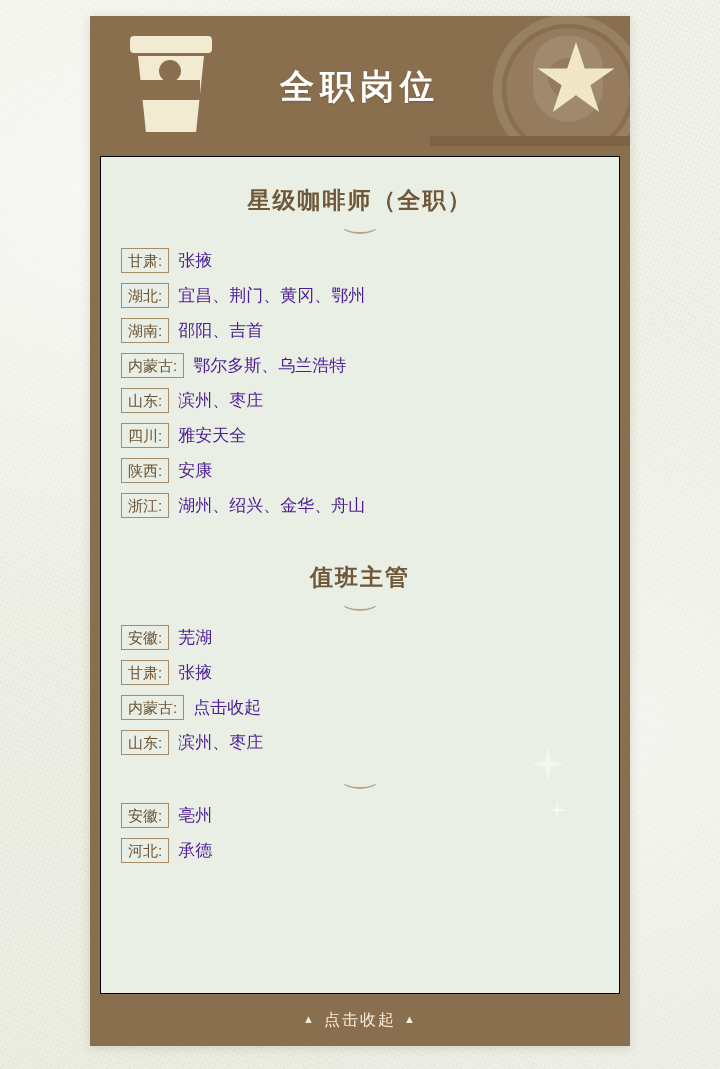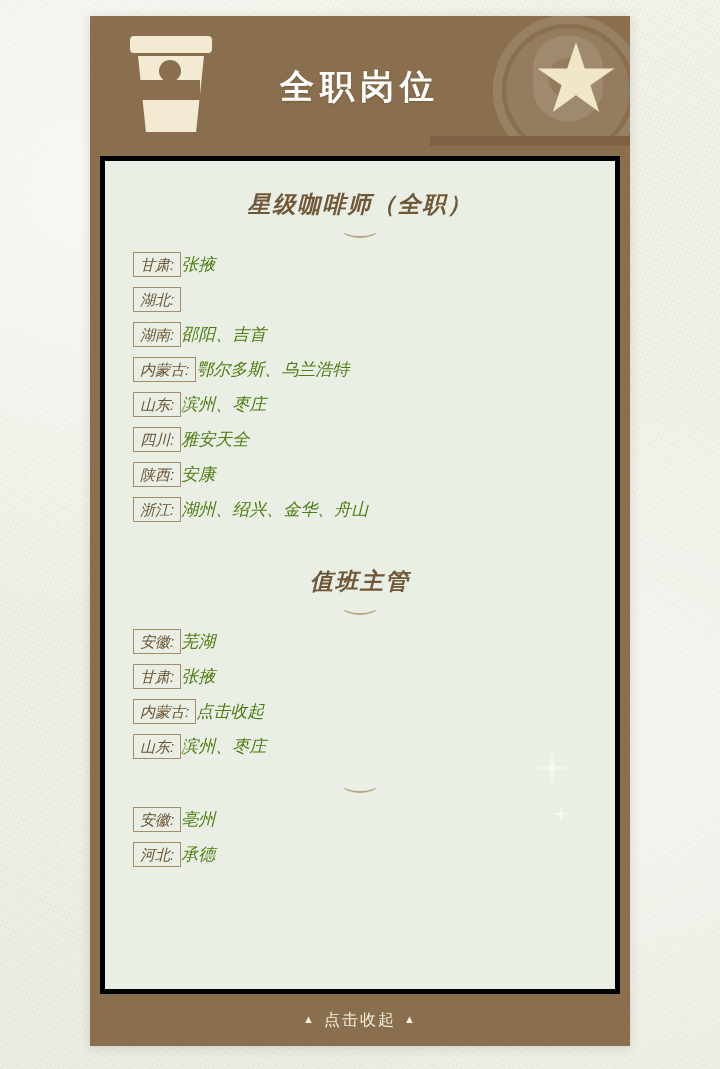--- a/index.html
+++ b/index.html
@@ -174,24 +174,23 @@
   }
 
   
   .panel {
     position: absolute;
     left: 10px;
     top: 140px;
     width: 520px;
     height: 838px;
     background: #e9efe4;
-    border: 5px solid #000000;
+    border: 1px solid #000000;
     box-sizing: border-box;
     overflow: hidden;
-    font-style: italic;
   }
   .sparkle {
     position: absolute;
     background: #f3f7ef;
     opacity: 0.9;
   }
   .sparkle.s1 {
     left: 430px; top: 590px;
     width: 34px; height: 34px;
     clip-path: polygon(50% 0%, 58% 42%, 100% 50%, 58% 58%, 50% 100%, 42% 58%, 0% 50%, 42% 42%);
@@ -218,40 +217,41 @@
     width: 34px;
     height: 8px;
     margin: 8px auto 14px auto;
     border-bottom: 2px solid #b9a584;
     border-radius: 0 0 60% 60% / 0 0 100% 100%;
     border-left: 1px solid transparent;
     border-right: 1px solid transparent;
   }
 
   .rows {
-    padding-left: 28px;
+    padding-left: 20px;
   }
   .row {
     display: flex;
     align-items: center;
     margin-bottom: 10px;
     font-size: 17px;
   }
   .prov {
     display: inline-block;
     border: 1px solid #a68d68;
     color: #6b5334;
     padding: 2px 6px;
     font-size: 15px;
     line-height: 19px;
     white-space: nowrap;
     background: transparent;
   }
   .cities {
-    color: #4d7c0f;
+    color: #4c1d95;
+    margin-left: 9px;
     white-space: nowrap;
   }
 
   
   .footer {
     position: absolute;
     left: 0;
     right: 0;
     bottom: 0;
     height: 52px;
@@ -303,20 +303,21 @@
     <div class="section">
       <div class="section-title">星级咖啡师（全职）</div>
       <div class="title-underline"></div>
       <div class="rows">
         <div class="row">
           <span class="prov">甘肃:</span>
           <span class="cities">张掖</span>
         </div>
         <div class="row">
           <span class="prov">湖北:</span>
+          <span class="cities">宜昌、荆门、黄冈、鄂州</span>
         </div>
         <div class="row">
           <span class="prov">湖南:</span>
           <span class="cities">邵阳、吉首</span>
         </div>
         <div class="row">
           <span class="prov">内蒙古:</span>
           <span class="cities">鄂尔多斯、乌兰浩特</span>
         </div>
         <div class="row">

